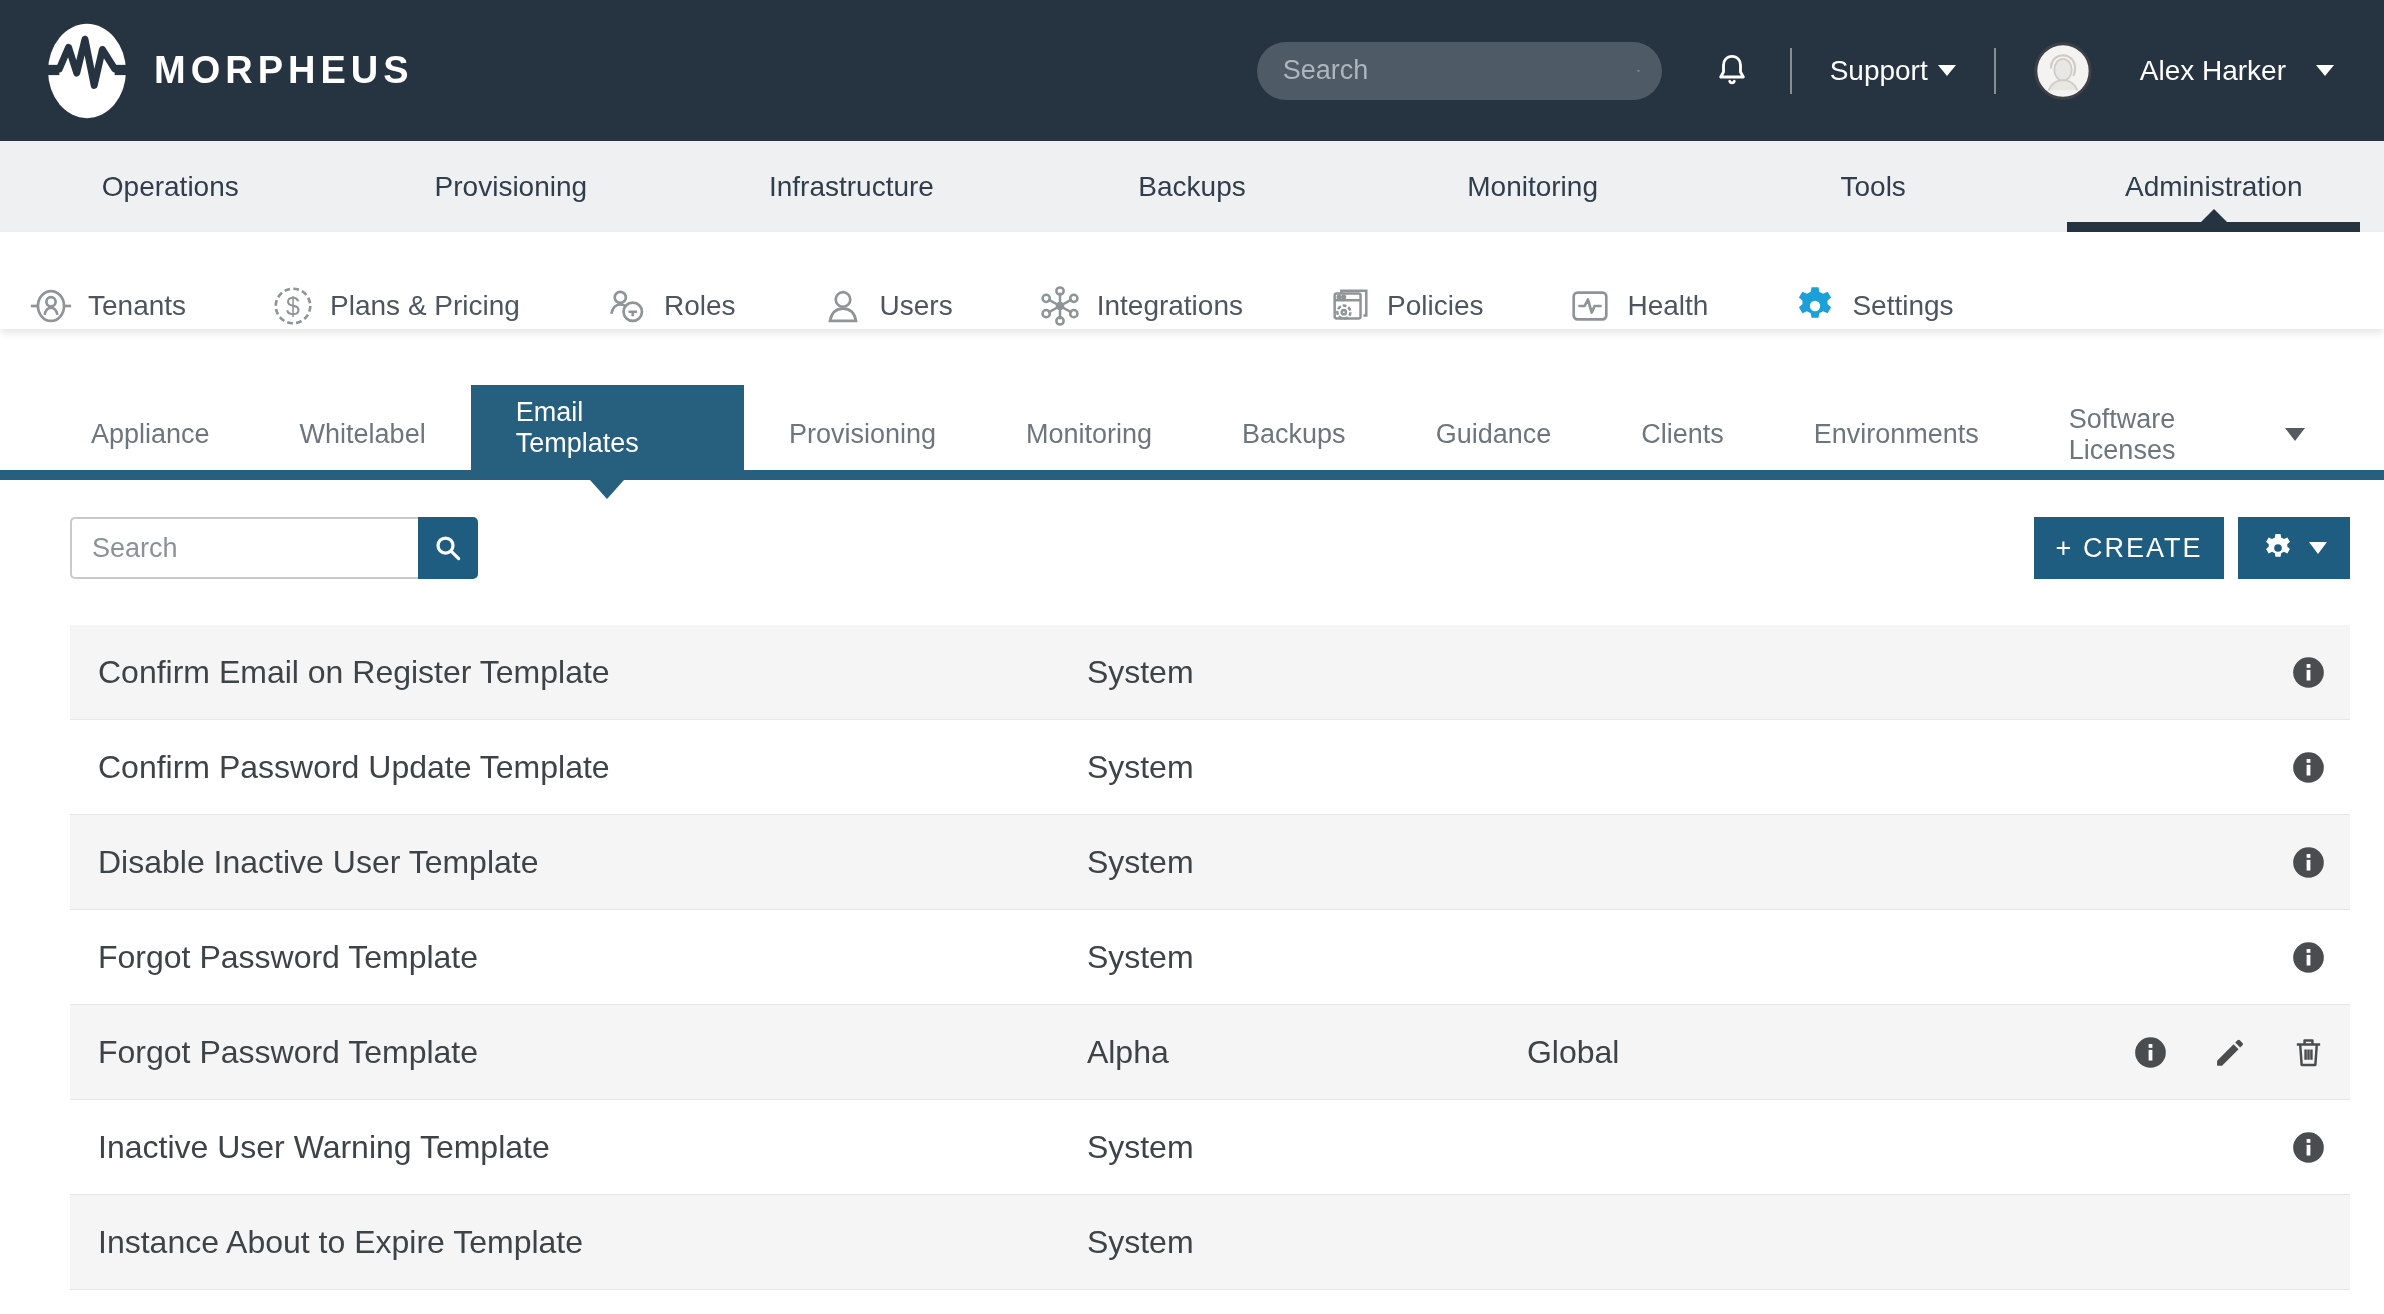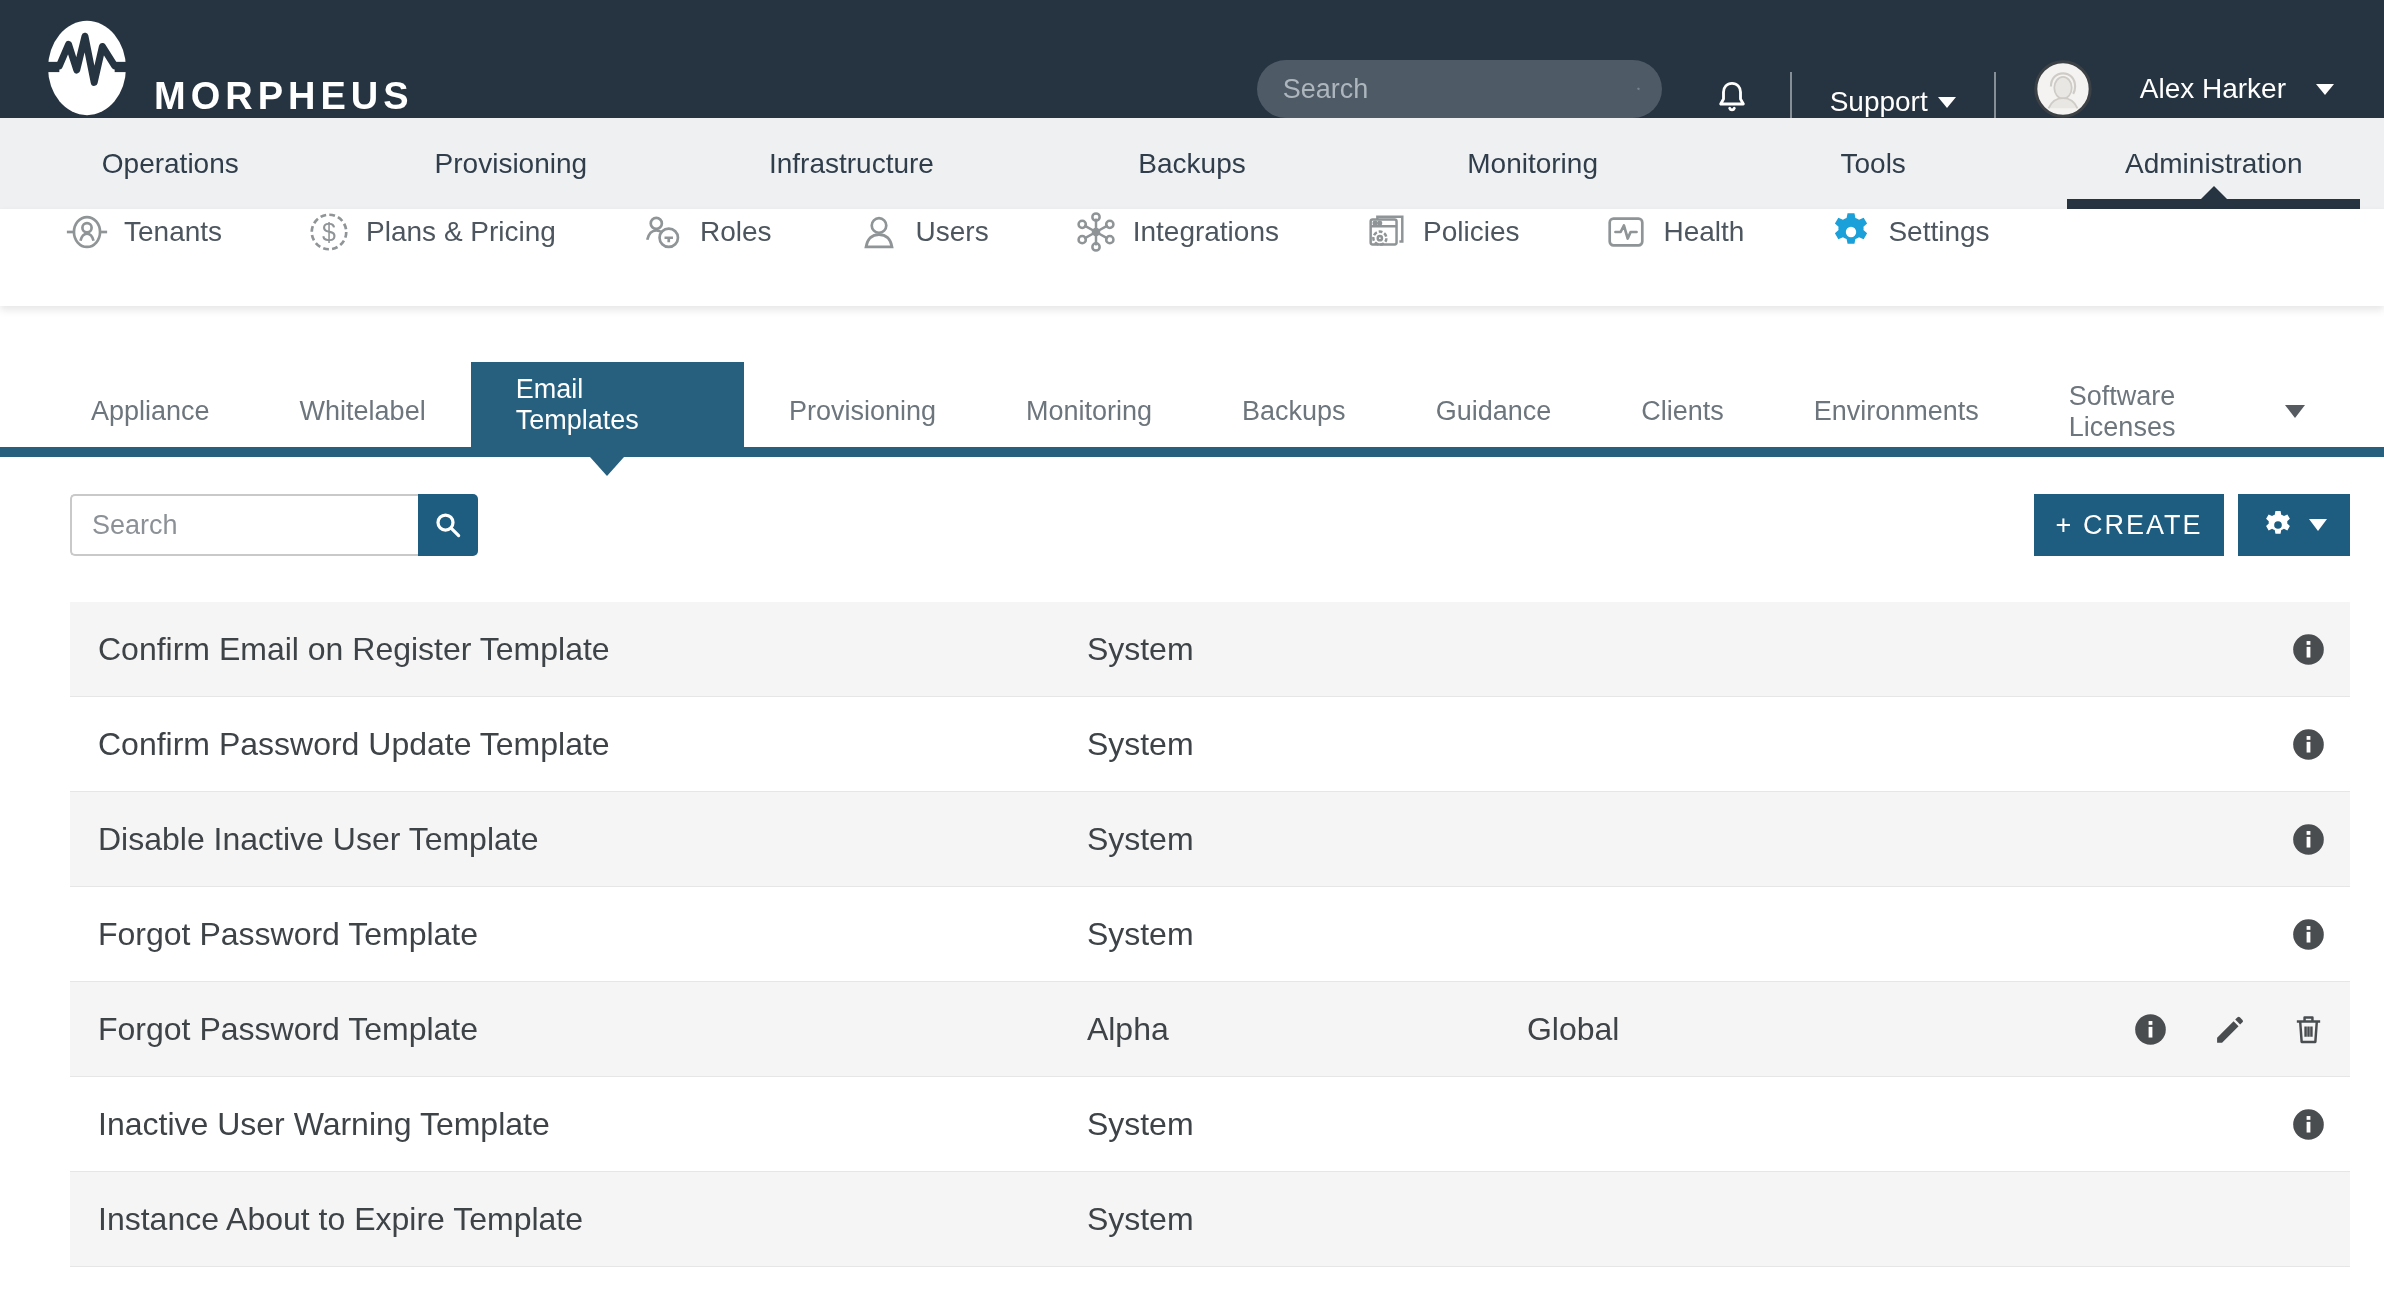--- a/index.html
+++ b/index.html
@@ -1,20 +1,20 @@
 <!DOCTYPE html>
 <html><head>
 <meta charset="utf-8">
 <style>
   * { margin:0; padding:0; box-sizing:border-box; }
   html,body { width:2384px; height:1314px; overflow:hidden; background:#fff;
     font-family:"Liberation Sans","DejaVu Sans",sans-serif; }
 
   
-  .app-header { height:118px; background:#263340; display:flex; align-items:flex-end;
+  .app-header { height:141px; background:#263340; display:flex; align-items:center;
     padding:0 50px 0 46px; }
   .logo { width:82px; height:100px; display:flex; align-items:center; margin-right:26px; }
   .brand { color:#fff; font-size:38px; font-weight:bold; letter-spacing:5px; }
   .hdr-spacer { flex:1; }
   .hdr-search { width:405px; height:58px; background:#4e5a66; border-radius:29px;
     display:flex; align-items:center; padding:0 22px 0 26px; }
   .hdr-search input { flex:1; background:transparent; border:none; outline:none;
     color:#dfe4e8; font-size:27px; font-family:inherit; }
   .hdr-search input::placeholder { color:#aeb6bd; }
   .hdr-icon { width:40px; height:40px; display:inline-flex; }
@@ -32,22 +32,22 @@
   .main-nav-item { flex:1; display:flex; align-items:center; justify-content:center;
     font-size:28px; color:#303d4b; position:relative; cursor:pointer; }
   .main-nav-item.active::after { content:""; position:absolute; left:24px; right:24px;
     bottom:0; height:10px; background:#263340; }
   .main-nav-item.active::before { content:""; position:absolute; bottom:10px; left:50%;
     transform:translateX(-50%); width:0; height:0;
     border-left:13px solid transparent; border-right:13px solid transparent;
     border-bottom:13px solid #263340; }
 
   
-  .admin-nav { height:97px; background:#fff; display:flex; align-items:flex-start;
-    padding-left:64px; gap:84px; box-shadow:0 4px 8px rgba(0,0,0,.10);
+  .admin-nav { height:97px; background:#fff; display:flex; align-items:flex-end;
+    padding-left:28px; gap:84px; box-shadow:0 4px 8px rgba(0,0,0,.10);
     position:relative; z-index:2; }
   .admin-item { display:flex; align-items:center; gap:14px; font-size:28px;
     color:#4d565e; cursor:pointer; }
   .admin-item .nav-ic { width:46px; height:46px; display:inline-flex; }
 
   
   .tabs-block { margin-top:70px; position:relative; }
   .tabs { display:flex; height:71px; padding-left:46px; padding-right:34px; }
   .tab { display:flex; align-items:center; padding:0 45px; font-size:27px;
     color:#6d757d; cursor:pointer; gap:14px; position:relative; }

